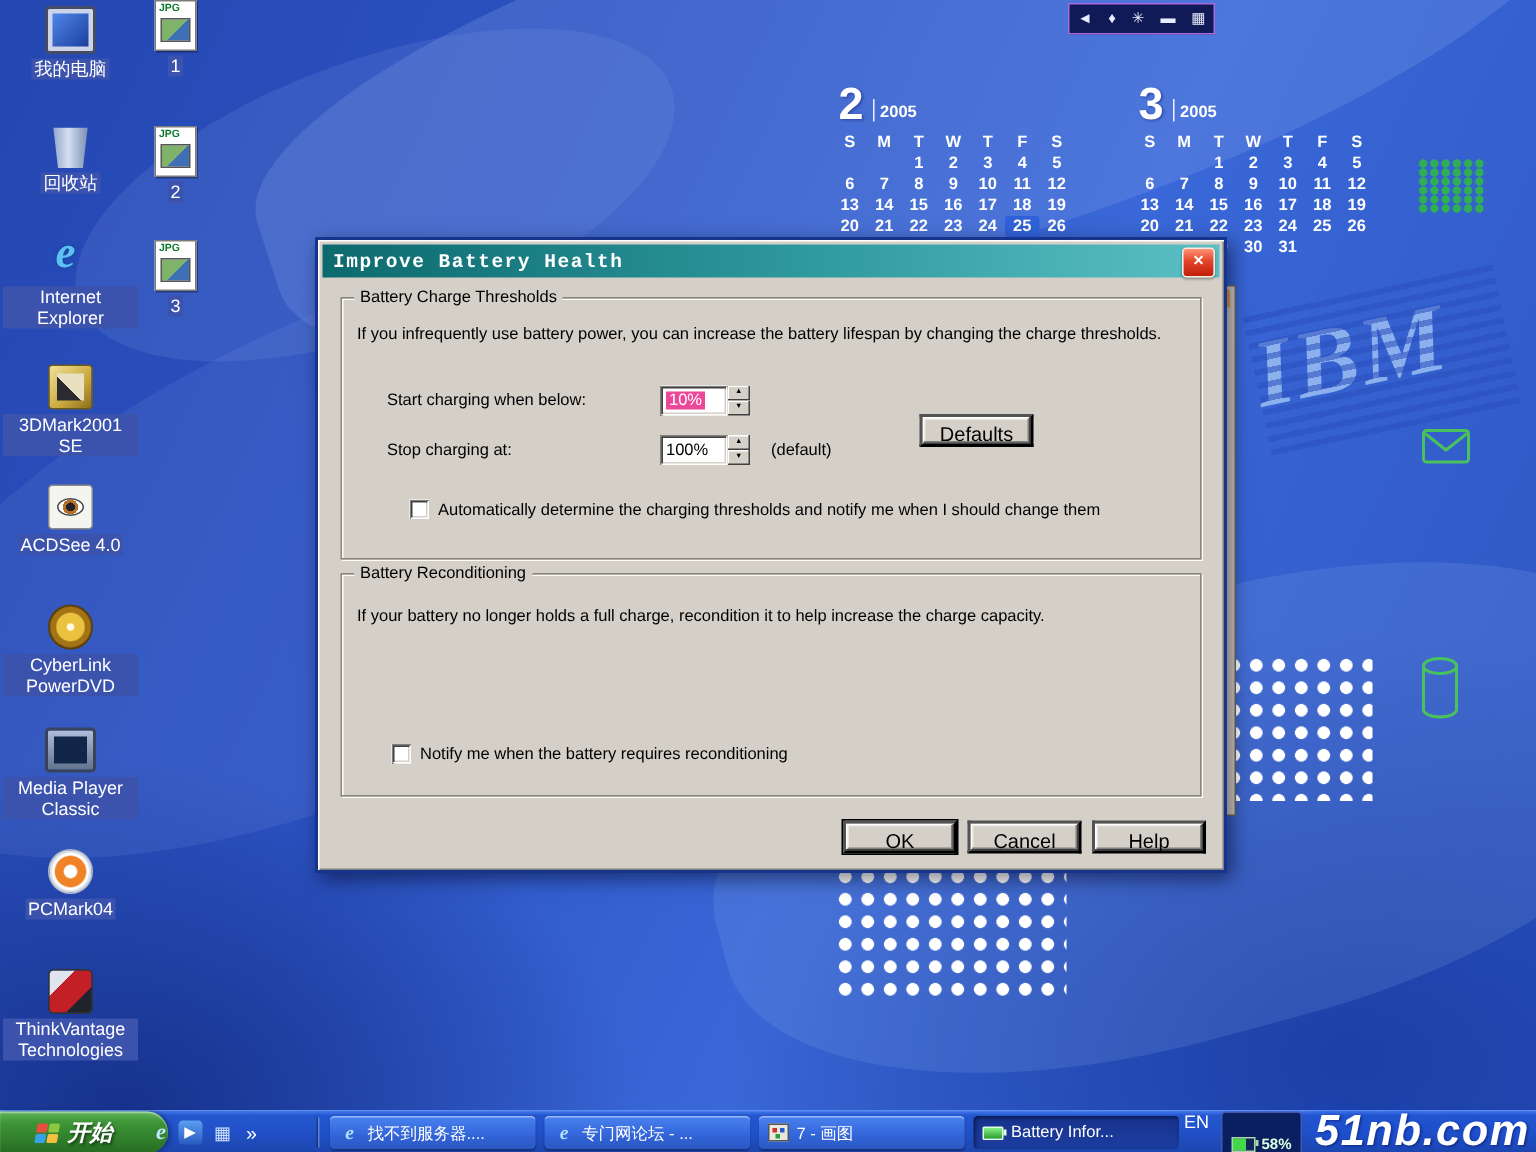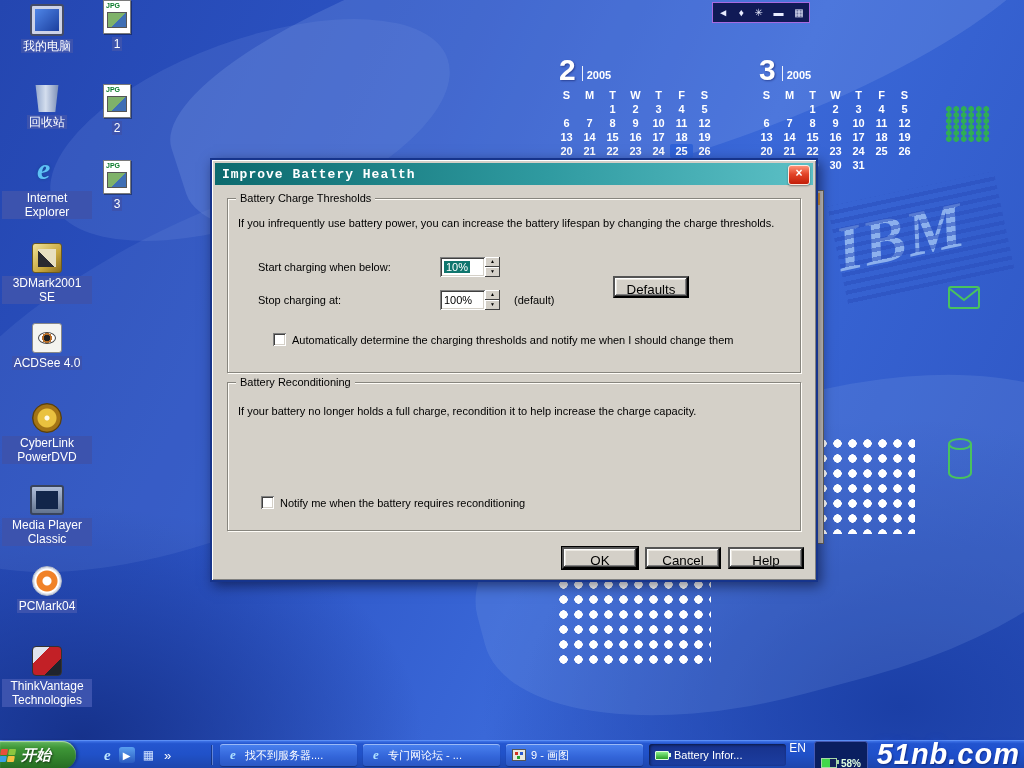--- a/index.html
+++ b/index.html
@@ -89,38 +89,38 @@
   #group-thresholds .gdesc{top:18px;}
   #group-recondition .gdesc{top:22px;}
   .glabel{position:absolute;white-space:nowrap;}
   #start-label{left:30px;top:62px;}
   #stop-label{left:30px;top:95px;}
   #default-suffix{left:286px;top:95px;}
   .spin{position:absolute;width:60px;height:20px;display:flex;}
   #spin-start{left:212px;top:58px;}
   #spin-stop{left:212px;top:91px;}
   .spinfield{flex:1;background:#fff;box-shadow:inset 1px 1px 0 #808080,inset -1px -1px 0 #fff,inset 2px 2px 0 #404040,inset -2px -2px 0 #d4d0c8;display:flex;align-items:center;padding-left:4px;}
-  .selval{background:#0f766e;color:#fff;padding:0 2px;}
+  .selval{background:#ec4899;color:#fff;padding:0 2px;}
   .spincol{width:15px;display:flex;flex-direction:column;}
   .spinbtn{flex:1;background:#d4d0c8;box-shadow:inset -1px -1px 0 #404040,inset 1px 1px 0 #fff;font-size:5px;line-height:9px;text-align:center;color:#000;cursor:default;}
   .btn{position:absolute;background:#d4d0c8;box-shadow:inset -1px -1px 0 #404040,inset 1px 1px 0 #fff,inset -2px -2px 0 #808080,inset 2px 2px 0 #ece9e2;text-align:center;line-height:22px;height:22px;cursor:default;}
   #btn-defaults{left:385px;top:77px;width:76px;}
   #btn-recondition{left:257px;top:70px;width:202px;}
   #btn-ok{left:350px;top:387px;width:76px;outline:1px solid #000;}
   #btn-cancel{left:433px;top:387px;width:76px;}
   #btn-help{left:516px;top:387px;width:76px;}
   .checkbox{position:absolute;display:flex;align-items:center;gap:6px;}
   #cb-auto{left:45px;top:134px;}
   #cb-notify{left:33px;top:113px;}
   .cbox{width:13px;height:13px;background:#fff;box-shadow:inset 1px 1px 0 #808080,inset -1px -1px 0 #fff,inset 2px 2px 0 #404040,inset -2px -2px 0 #d4d0c8;flex:none;}
   .cblabel{white-space:nowrap;}
 
   
   #taskbar{position:absolute;left:0;top:740px;width:1024px;height:28px;background:linear-gradient(#3f74e8 0%,#2456cf 10%,#2051c8 50%,#1d46ad 100%);border-top:1px solid #5a8ef5;box-sizing:border-box;z-index:50;}
-  #start{position:absolute;left:0;top:0;width:76px;height:28px;border-radius:0 14px 14px 0;background:linear-gradient(#64b75e,#3e9637 25%,#2f7d2a 70%,#256b22);box-shadow:inset 0 1px 1px rgba(255,255,255,.5),2px 0 3px rgba(0,0,0,.3);display:flex;align-items:center;gap:6px;padding-left:0;box-sizing:border-box;cursor:default;}
+  #start{position:absolute;left:0;top:0;width:112px;height:28px;border-radius:0 14px 14px 0;background:linear-gradient(#64b75e,#3e9637 25%,#2f7d2a 70%,#256b22);box-shadow:inset 0 1px 1px rgba(255,255,255,.5),2px 0 3px rgba(0,0,0,.3);display:flex;align-items:center;gap:6px;padding-left:24px;box-sizing:border-box;cursor:default;}
   .flag{display:grid;grid-template-columns:7px 7px;grid-template-rows:6px 6px;gap:1px;transform:skewX(-10deg);}
   .flag span{border-radius:1px;}
   .f1{background:#e8503c;}.f2{background:#8cc63f;}.f3{background:#38a1e8;}.f4{background:#f5c040;}
   .start-label{font-size:15px;font-weight:bold;font-style:italic;color:#fff;text-shadow:1px 1px 2px rgba(0,0,0,.55);}
   #quicklaunch{position:absolute;left:104px;top:0;height:28px;display:flex;align-items:center;gap:8px;}
   .ql-icon{cursor:default;}
   .ql0{font:bold italic 15px "Liberation Serif",serif;color:#bfe6ff;}
   .ql1{color:#fff;font-size:10px;background:linear-gradient(#5aa0f0,#2a5ac0);width:16px;height:16px;border-radius:3px;display:flex;align-items:center;justify-content:center;}
   .ql2{color:#cfe0ff;font-size:12px;}
   .ql-chevron{color:#fff;font-size:13px;margin-left:2px;cursor:default;}
@@ -445,21 +445,21 @@
         <div class="task">
           <span class="ticon ticon-ie">e</span>
           <span class="tlabel">找不到服务器....</span>
         </div>
         <div class="task">
           <span class="ticon ticon-ie">e</span>
           <span class="tlabel">专门网论坛 - ...</span>
         </div>
         <div class="task">
           <span class="ticon ticon-paint"></span>
-          <span class="tlabel">9 - 画图</span>
+          <span class="tlabel">7 - 画图</span>
         </div>
         <div class="task active">
           <span class="ticon ticon-battery"></span>
           <span class="tlabel">Battery Infor...</span>
         </div>
       </div>
     <div id="tray">
       <span class="lang">EN</span>
       <span class="battmeter">
         <span class="bm-glyph"></span>

